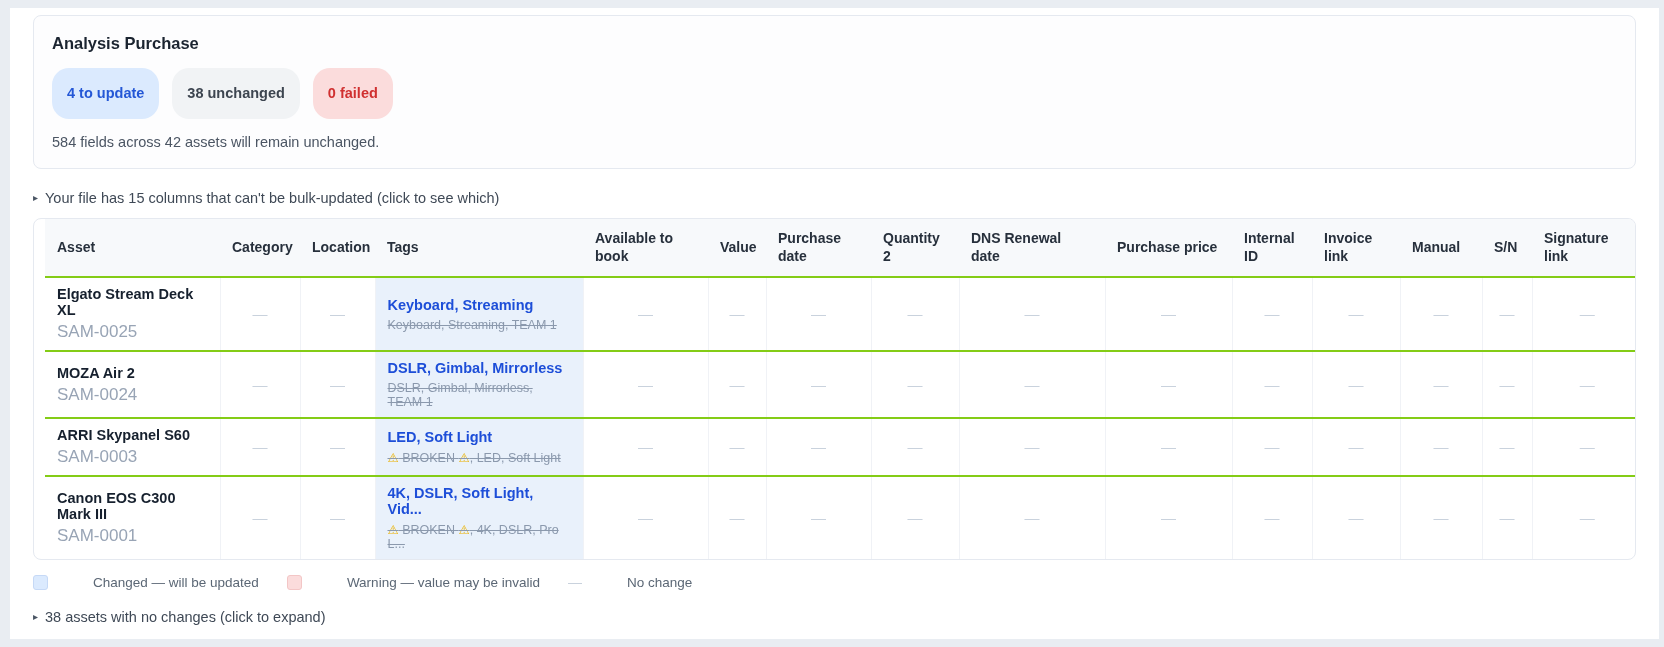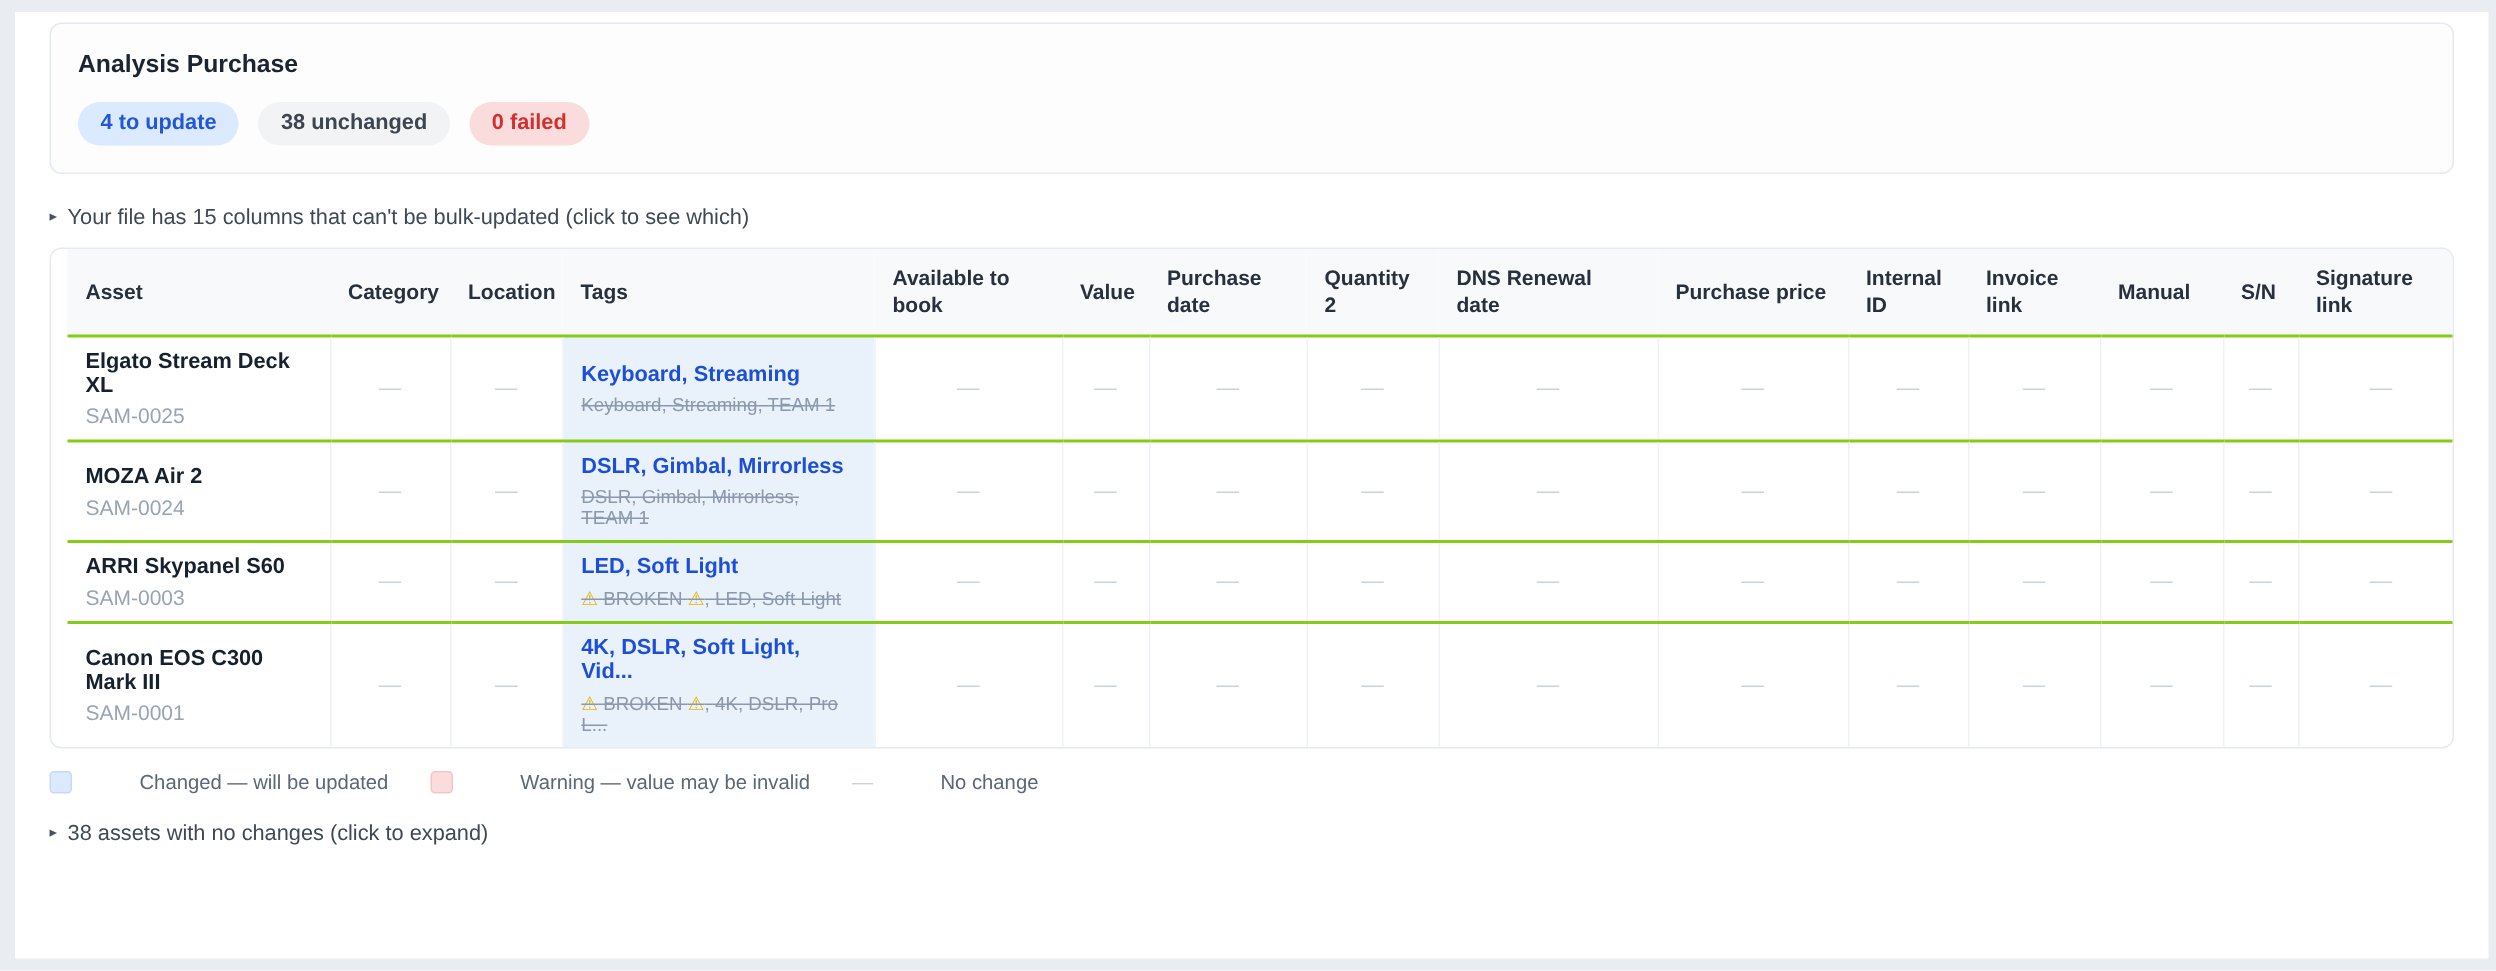--- a/index.html
+++ b/index.html
@@ -17,21 +17,21 @@
   .content { padding:7px 23px 0 23px; }
 
   
   .summary-card {
     border:1px solid #e5e9f0; border-radius:8px; background:#fdfdfe;
     padding:16px 18px 18px 18px;
   }
   .summary-title { font-size:16.5px; font-weight:700; color:#1b2430; margin:2px 0 15px 0; }
   .badge-row { display:flex; gap:13px; align-items:center; }
   .badge {
-    display:inline-block; padding:7px 15px; border-radius:17px;
+    display:inline-block; padding:18px 15px; border-radius:17px;
     font-size:14.5px; font-weight:600; line-height:1;
   }
   .badge-update   { background:#dbeafe; color:#2457d6; }
   .badge-unchanged{ background:#f1f3f5; color:#3d4550; }
   .badge-failed   { background:#fbdcdc; color:#d03030; }
   .summary-note { margin-top:15px; font-size:14.5px; color:#4b5563; }
 
   
   .disclosure { margin-top:21px; font-size:14.5px; color:#3f4956; cursor:pointer; display:flex; align-items:center; }
   .disclosure .tri { font-size:10px; color:#4a5564; margin-right:7px; line-height:1; }
@@ -45,21 +45,21 @@
   thead th {
     background:#f7f9fb; text-align:left; vertical-align:middle;
     font-size:14px; font-weight:700; color:#27303c;
     padding:10px 12px; height:37px; line-height:1.35;
   }
   tbody td { border-top:2px solid #84cc16; padding:8px 12px; height:34px; vertical-align:middle; }
   tbody td + td { border-left:1px solid #f0f2f6; }
   td.nc { text-align:center; }
   .dash { color:#c9d2dd; font-size:15px; }
   .asset-name { font-size:14.5px; font-weight:700; color:#16202e; margin-bottom:4px; }
-  .asset-code { font-size:14px; color:#98a4b5; }
+  .asset-code { font-size:17px; color:#98a4b5; }
   td.tags { background:#e9f1fb; }
   .tag-new { color:#1d4ed8; font-weight:700; font-size:14.5px; margin-bottom:5px; }
   .tag-old {
     color:#8b99ad; font-size:12.5px;
     text-decoration:line-through; text-decoration-color:#8b99ad;
   }
   .warn-icon { color:#eab308; font-size:12.5px; }
 
   
   .legend { margin-top:14px; display:flex; gap:28px; align-items:center; font-size:13.5px; color:#5b6775; }
@@ -75,20 +75,21 @@
 <div class="page">
   <div class="content">
 
     <div class="summary-card">
       <div class="summary-title">Analysis Purchase</div>
       <div class="badge-row">
         <span class="badge badge-update">4 to update</span>
         <span class="badge badge-unchanged">38 unchanged</span>
         <span class="badge badge-failed">0 failed</span>
       </div>
+      <div class="summary-note">584 fields across 42 assets will remain unchanged.</div>
     </div>
 
     <div class="disclosure">
       <span class="tri">▸</span>
       <span>Your file has 15 columns that can't be bulk-updated (click to see which)</span>
     </div>
 
 
     <div class="table-wrap">
       <table>

